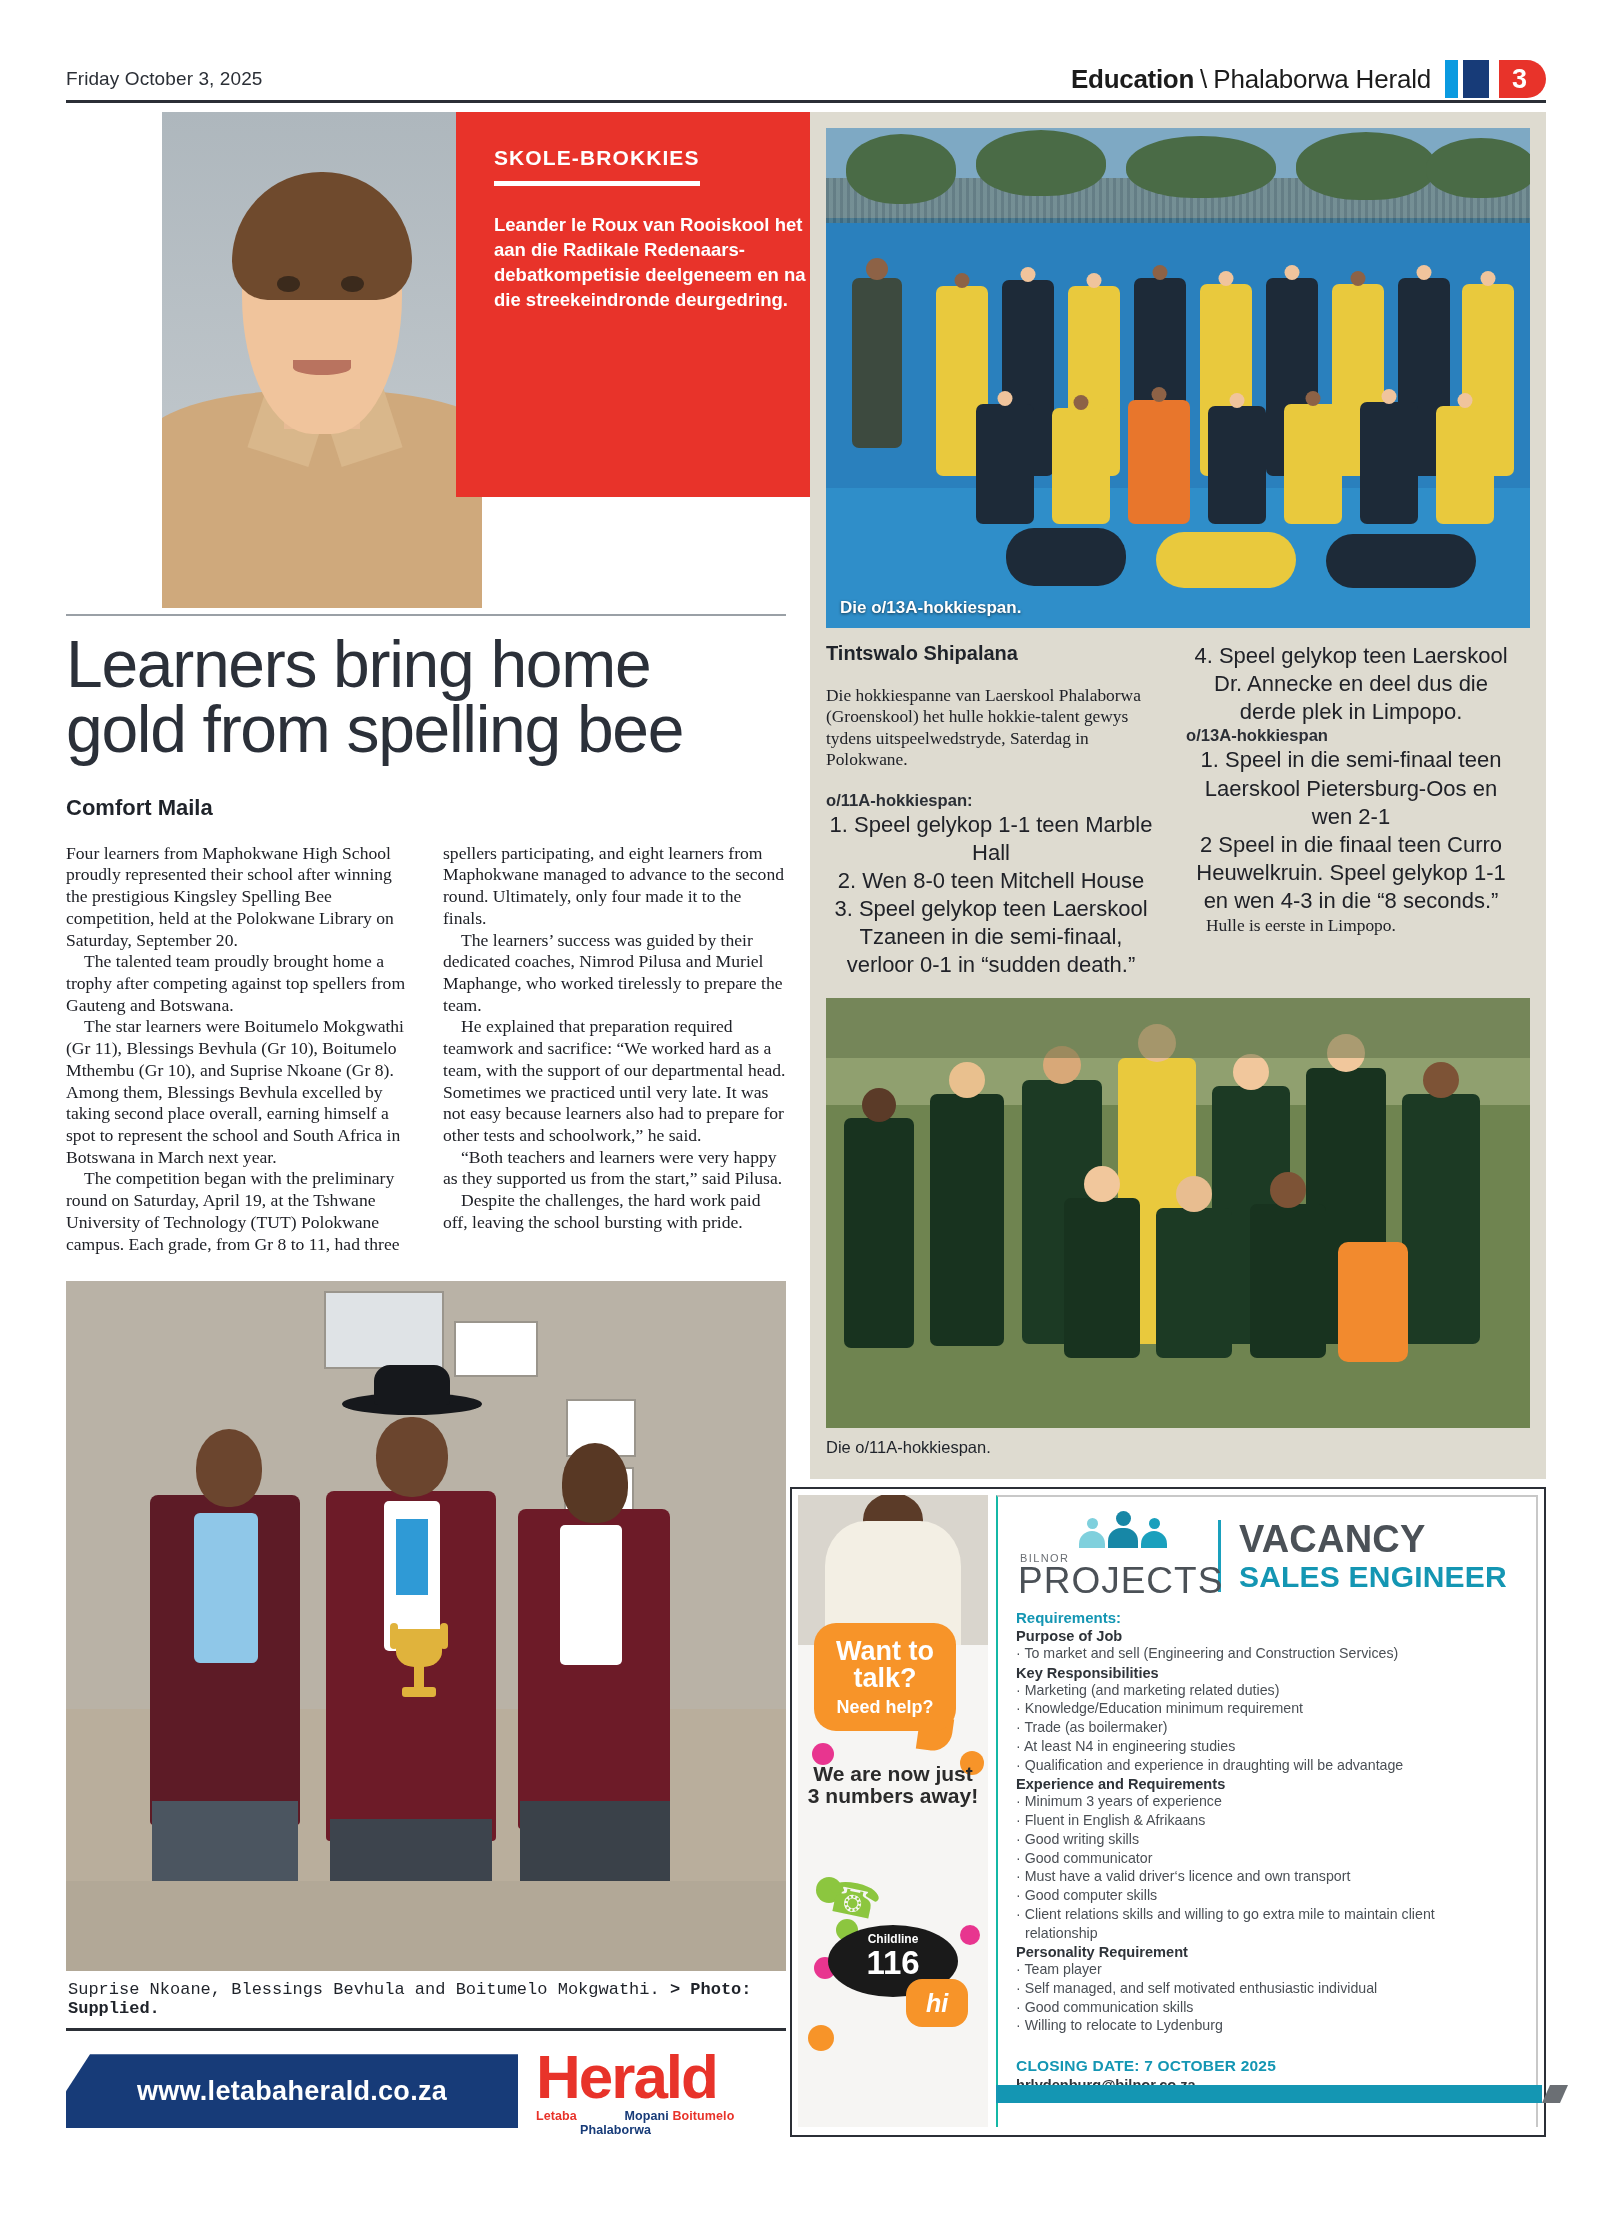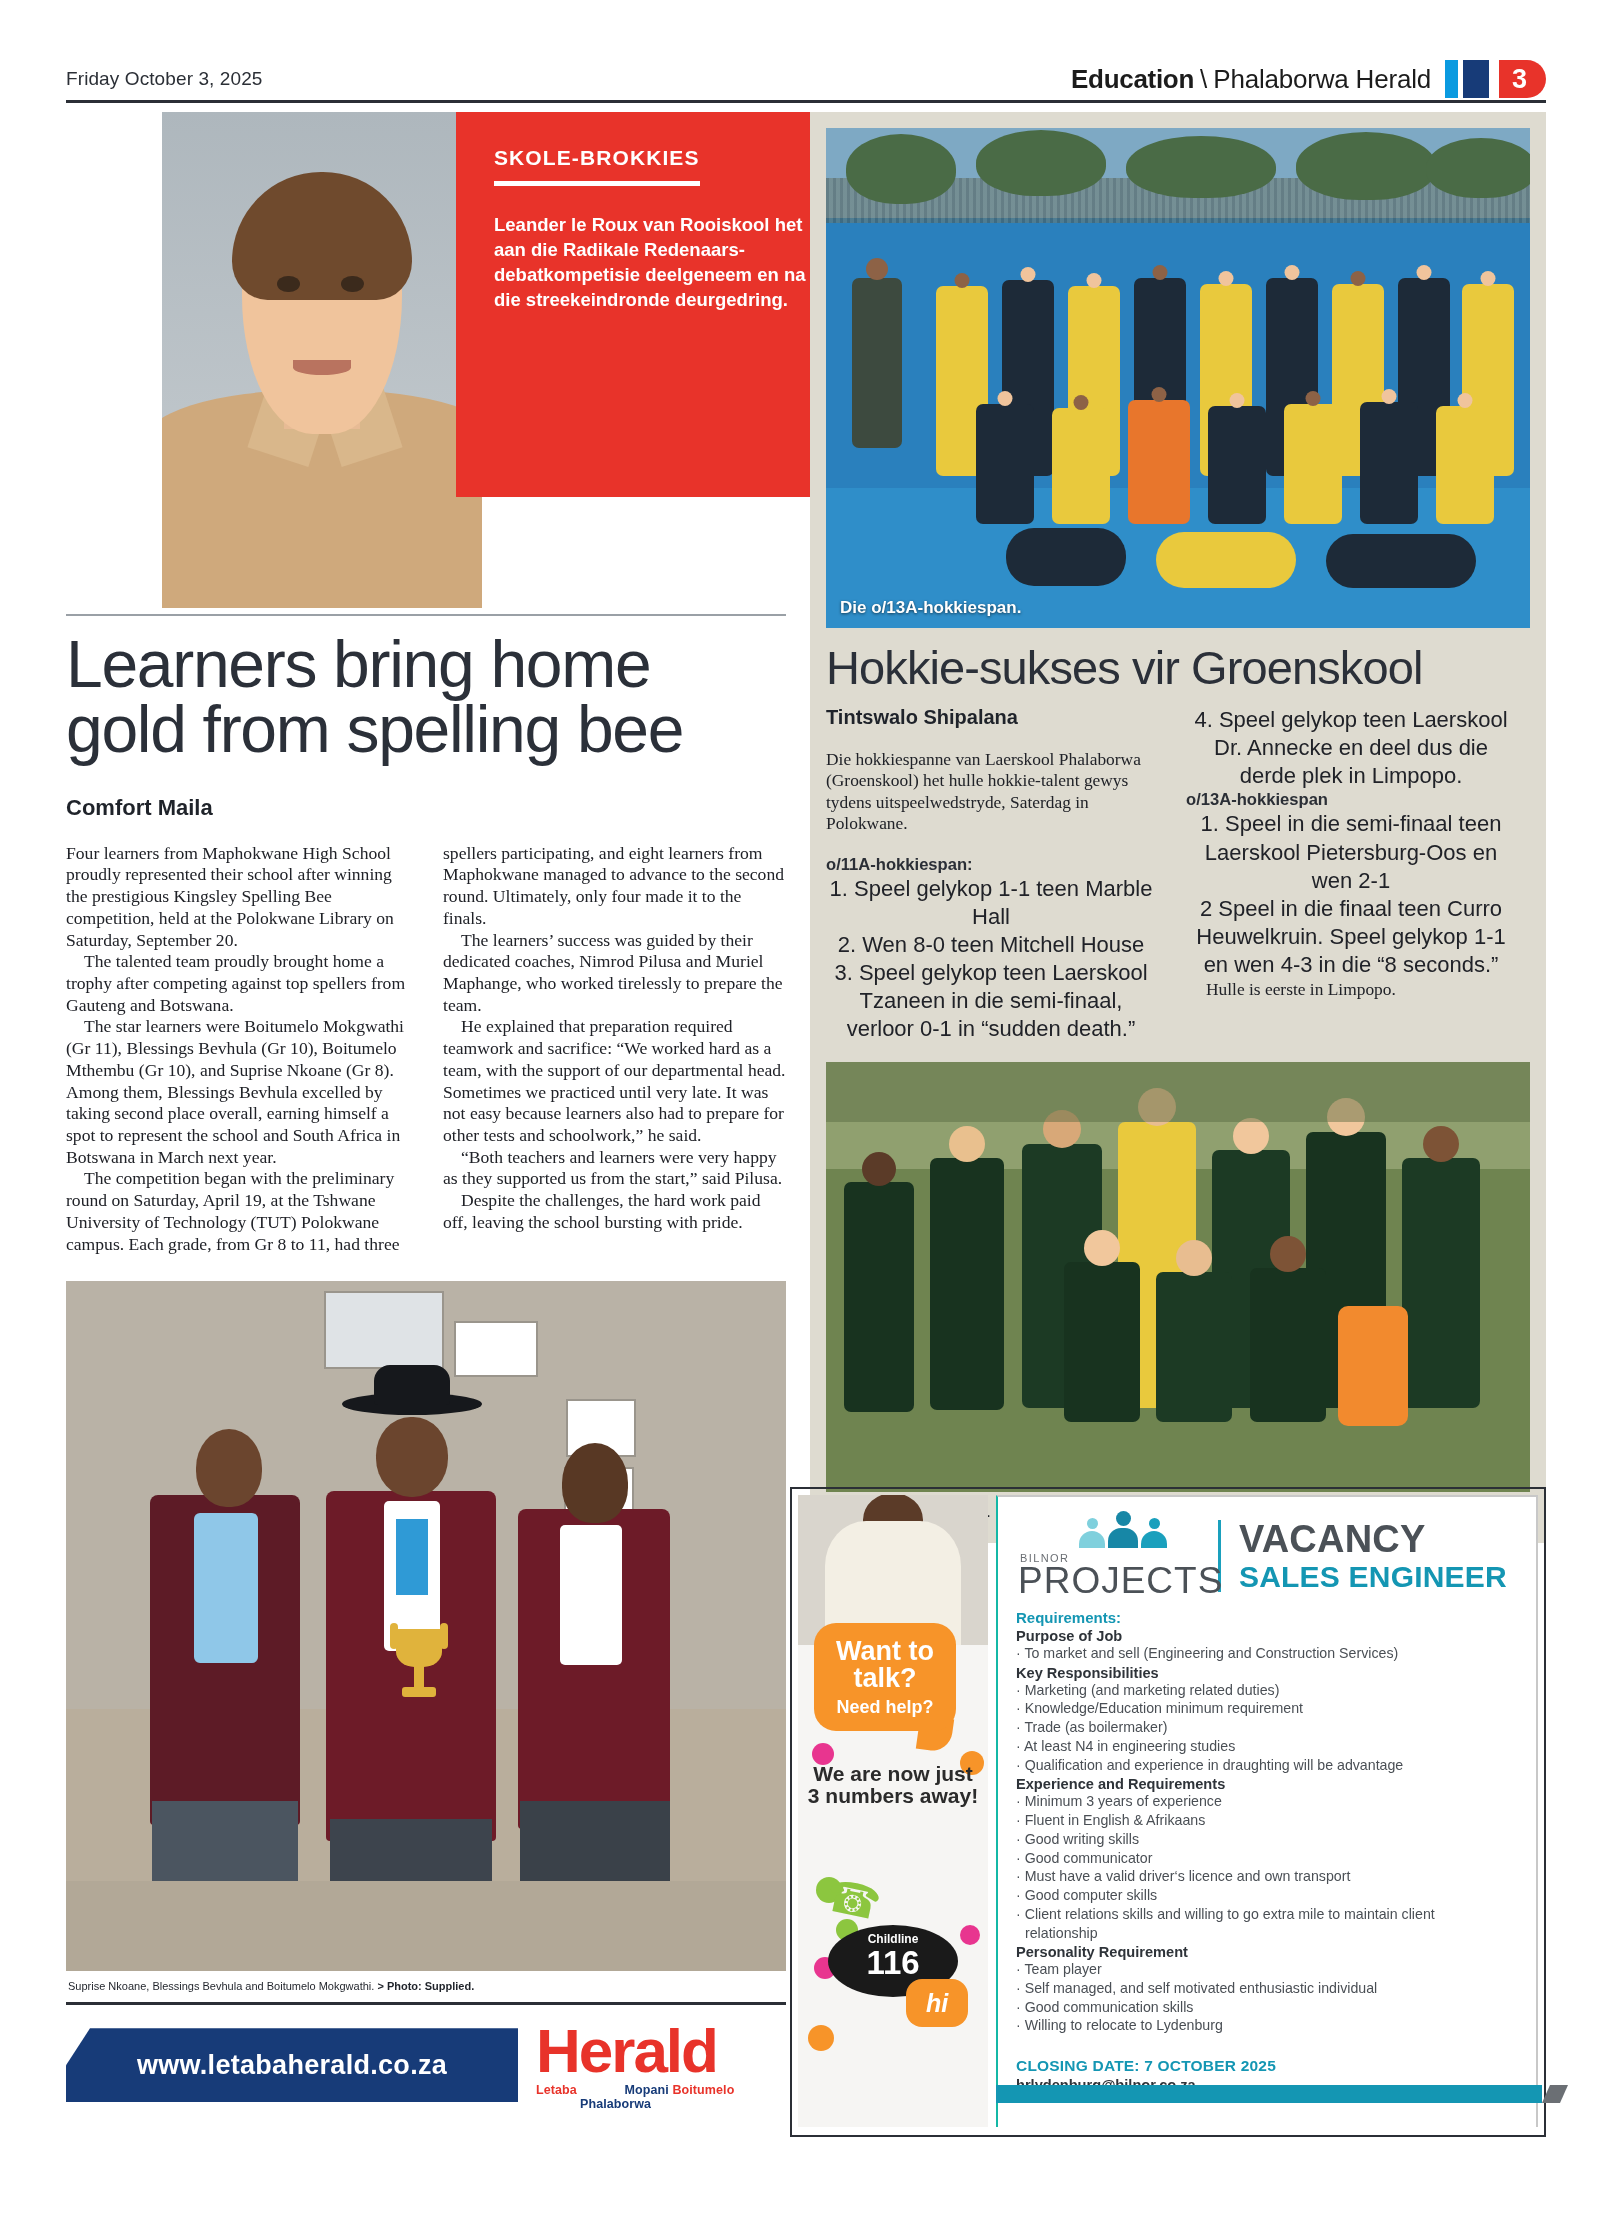--- a/index.html
+++ b/index.html
@@ -103,21 +103,21 @@
     text-indent: 0;
   }
   .two-col p + p { text-indent: 18px; }
 
   .story-photo {
     margin-top: 26px; width: 720px; height: 690px; overflow: hidden; position: relative;
     background: #8e8276;
   }
   .caption-bar {
     width: 720px; border-top: 0; padding: 9px 2px 10px 2px;
-    font-size: 11px; color: #1f232a; font-family: Liberation Sans, sans-serif;
+    font-size: 17px; color: #1f232a; font-family: Liberation Mono, monospace;
   }
   .caption-bar b { font-weight: 700; }
   .cap-rule { width: 720px; height: 3px; background: #2b2f36; }
 
   
   .footer-banner { position: relative; margin-top: 17px; width: 720px; height: 96px; }
   .fb-blue {
     position: absolute; left: 0; top: 6px; width: 452px; height: 74px; background: #173b78;
     color: #fff; display: flex; align-items: center; justify-content: center;
     font-size: 27px; font-weight: 700; letter-spacing: .3px;
@@ -436,21 +436,20 @@
         <div class="kid" style="left:610px;top:278px;width:58px;height:118px;background:#e9c93d;">
             <span class="h" style="background:#f0c49c;"></span>
           </div>
 
         <div class="kid" style="left:180px;top:400px;width:120px;height:58px;background:#1d2a38;border-radius:28px;"></div>
         <div class="kid" style="left:330px;top:404px;width:140px;height:56px;background:#e9c93d;border-radius:28px;"></div>
         <div class="kid" style="left:500px;top:406px;width:150px;height:54px;background:#1d2a38;border-radius:27px;"></div>
         <div class="hp-cap-over">Die o/13A-hokkiespan.</div>
       </div>
 
-      <h2 class="hockey-head">Hokkie-sukses vir Groenskool</h2>
 
       <div class="hp-cols">
         <div class="hp-c">
           <div class="hp-byline" style="margin-top:0">Tintswalo Shipalana</div>
           <div class="hp-gap"></div>
           <p class="serif">Die hokkiespanne van Laerskool Phalaborwa (Groenskool) het hulle hokkie-talent gewys tydens uitspeelwedstryde, Saterdag in Polokwane.</p>
           <div class="hp-gap"></div>
           <div class="lbl">o/11A-hokkiespan:</div>
           <p class="sans">1. Speel gelykop 1-1 teen Marble Hall</p>
           <p class="sans">2. Wen 8-0 teen Mitchell House</p>

